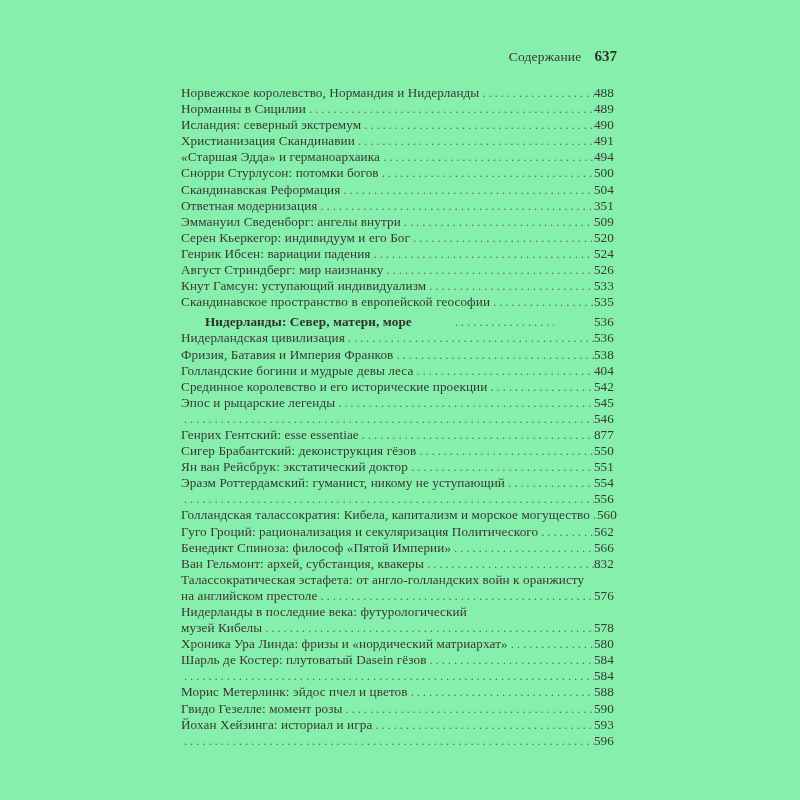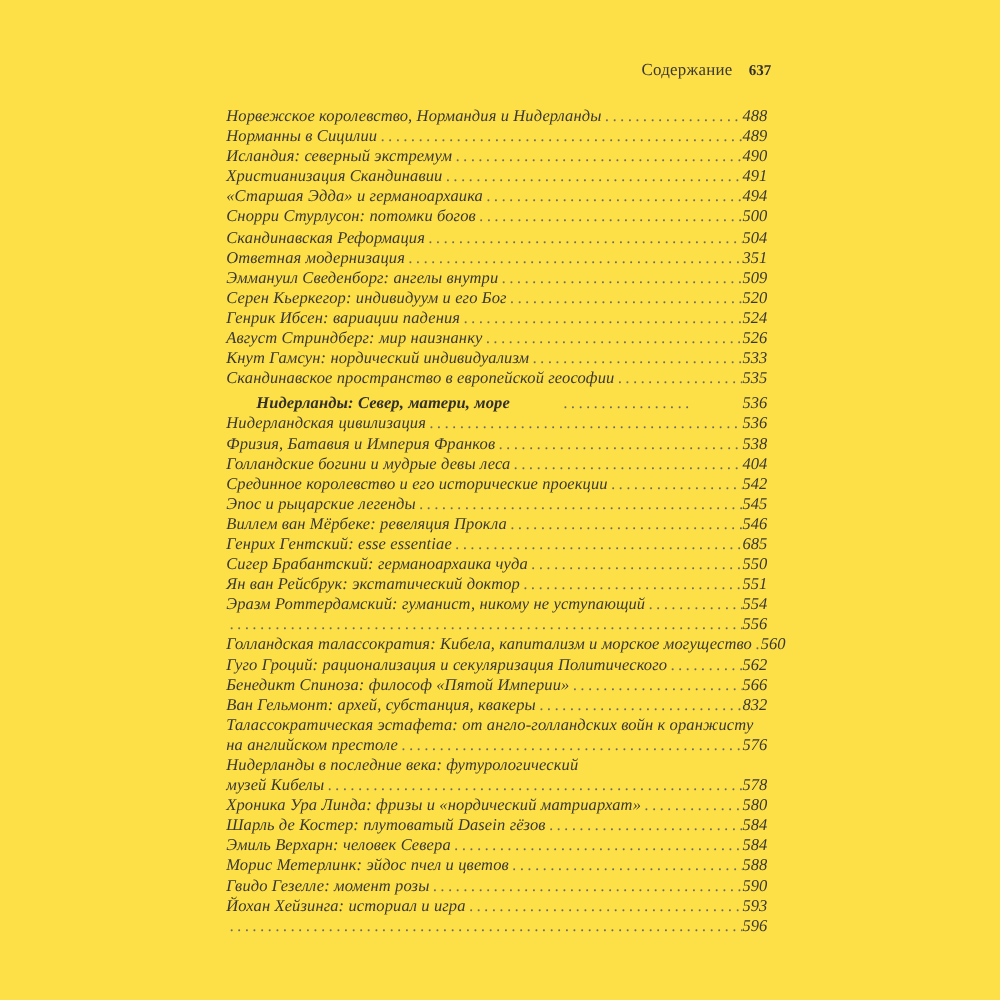--- a/index.html
+++ b/index.html
@@ -8,58 +8,57 @@
     width: 800px;
     height: 800px;
     background: #ffffff;
     overflow: hidden;
     font-family: "Liberation Serif", "DejaVu Serif", serif;
   }
   .page {
     position: relative;
     width: 800px;
     height: 800px;
-    background: #fde047;
+    background: #86efac;
     color: #3b3734;
   }
   
   .running-head {
     position: absolute;
     top: 48px;
     right: 183px;
     display: flex;
     align-items: baseline;
     gap: 13px;
     white-space: nowrap;
   }
   .running-head .head-title {
     font-size: 13.5px;
     letter-spacing: 0.2px;
     color: #3b3734;
   }
   .running-head .head-folio {
-    font-size: 12px;
+    font-size: 15px;
     font-weight: bold;
     color: #322f2c;
   }
   
   .toc {
     position: absolute;
     top: 85px;
     left: 181px;
     width: 437px;
   }
   .toc-row {
     display: flex;
     align-items: baseline;
     line-height: 16.1px;
     height: 16.1px;
     font-size: 13.2px;
     white-space: nowrap;
-    font-style: italic;
   }
   .toc-row .entry-title {
     flex: 0 0 auto;
     color: #3b3734;
     letter-spacing: 0.1px;
   }
   .toc-row.section .entry-title {
     font-weight: bold;
     color: #322f2c;
   }
@@ -151,21 +150,21 @@
         <span class="entry-title">Генрик Ибсен: вариации падения</span>
         <span class="leader">. . . . . . . . . . . . . . . . . . . . . . . . . . . . . . . . . . . . . . . . . . . . . . . . . . . . . . . . . . . . . . . . . . . . . . . . . . . . . . . . . . . . . . . . . .</span>
         <span class="entry-page">524</span>
       </div>
       <div class="toc-row">
         <span class="entry-title">Август Стриндберг: мир наизнанку</span>
         <span class="leader">. . . . . . . . . . . . . . . . . . . . . . . . . . . . . . . . . . . . . . . . . . . . . . . . . . . . . . . . . . . . . . . . . . . . . . . . . . . . . . . . . . . . . . . . . .</span>
         <span class="entry-page">526</span>
       </div>
       <div class="toc-row">
-        <span class="entry-title">Кнут Гамсун: нордический индивидуализм</span>
+        <span class="entry-title">Кнут Гамсун: уступающий индивидуализм</span>
         <span class="leader">. . . . . . . . . . . . . . . . . . . . . . . . . . . . . . . . . . . . . . . . . . . . . . . . . . . . . . . . . . . . . . . . . . . . . . . . . . . . . . . . . . . . . . . . . .</span>
         <span class="entry-page">533</span>
       </div>
       <div class="toc-row">
         <span class="entry-title">Скандинавское пространство в европейской геософии</span>
         <span class="leader">. . . . . . . . . . . . . . . . . . . . . . . . . . . . . . . . . . . . . . . . . . . . . . . . . . . . . . . . . . . . . . . . . . . . . . . . . . . . . . . . . . . . . . . . . .</span>
         <span class="entry-page">535</span>
       </div>
       <div class="toc-row section">
         <span class="entry-title">Нидерланды: Север, матери, море</span>
@@ -191,31 +190,30 @@
         <span class="entry-title">Срединное королевство и его исторические проекции</span>
         <span class="leader">. . . . . . . . . . . . . . . . . . . . . . . . . . . . . . . . . . . . . . . . . . . . . . . . . . . . . . . . . . . . . . . . . . . . . . . . . . . . . . . . . . . . . . . . . .</span>
         <span class="entry-page">542</span>
       </div>
       <div class="toc-row">
         <span class="entry-title">Эпос и рыцарские легенды</span>
         <span class="leader">. . . . . . . . . . . . . . . . . . . . . . . . . . . . . . . . . . . . . . . . . . . . . . . . . . . . . . . . . . . . . . . . . . . . . . . . . . . . . . . . . . . . . . . . . .</span>
         <span class="entry-page">545</span>
       </div>
       <div class="toc-row">
-        <span class="entry-title">Виллем ван Мёрбеке: ревеляция Прокла</span>
         <span class="leader">. . . . . . . . . . . . . . . . . . . . . . . . . . . . . . . . . . . . . . . . . . . . . . . . . . . . . . . . . . . . . . . . . . . . . . . . . . . . . . . . . . . . . . . . . .</span>
         <span class="entry-page">546</span>
       </div>
       <div class="toc-row">
         <span class="entry-title">Генрих Гентский: esse essentiae</span>
         <span class="leader">. . . . . . . . . . . . . . . . . . . . . . . . . . . . . . . . . . . . . . . . . . . . . . . . . . . . . . . . . . . . . . . . . . . . . . . . . . . . . . . . . . . . . . . . . .</span>
-        <span class="entry-page">685</span>
-      </div>
-      <div class="toc-row">
-        <span class="entry-title">Сигер Брабантский: германоархаика чуда</span>
+        <span class="entry-page">877</span>
+      </div>
+      <div class="toc-row">
+        <span class="entry-title">Сигер Брабантский: деконструкция гёзов</span>
         <span class="leader">. . . . . . . . . . . . . . . . . . . . . . . . . . . . . . . . . . . . . . . . . . . . . . . . . . . . . . . . . . . . . . . . . . . . . . . . . . . . . . . . . . . . . . . . . .</span>
         <span class="entry-page">550</span>
       </div>
       <div class="toc-row">
         <span class="entry-title">Ян ван Рейсбрук: экстатический доктор</span>
         <span class="leader">. . . . . . . . . . . . . . . . . . . . . . . . . . . . . . . . . . . . . . . . . . . . . . . . . . . . . . . . . . . . . . . . . . . . . . . . . . . . . . . . . . . . . . . . . .</span>
         <span class="entry-page">551</span>
       </div>
       <div class="toc-row">
         <span class="entry-title">Эразм Роттердамский: гуманист, никому не уступающий</span>
@@ -266,21 +264,20 @@
         <span class="entry-title">Хроника Ура Линда: фризы и «нордический матриархат»</span>
         <span class="leader">. . . . . . . . . . . . . . . . . . . . . . . . . . . . . . . . . . . . . . . . . . . . . . . . . . . . . . . . . . . . . . . . . . . . . . . . . . . . . . . . . . . . . . . . . .</span>
         <span class="entry-page">580</span>
       </div>
       <div class="toc-row">
         <span class="entry-title">Шарль де Костер: плутоватый Dasein гёзов</span>
         <span class="leader">. . . . . . . . . . . . . . . . . . . . . . . . . . . . . . . . . . . . . . . . . . . . . . . . . . . . . . . . . . . . . . . . . . . . . . . . . . . . . . . . . . . . . . . . . .</span>
         <span class="entry-page">584</span>
       </div>
       <div class="toc-row">
-        <span class="entry-title">Эмиль Верхарн: человек Севера</span>
         <span class="leader">. . . . . . . . . . . . . . . . . . . . . . . . . . . . . . . . . . . . . . . . . . . . . . . . . . . . . . . . . . . . . . . . . . . . . . . . . . . . . . . . . . . . . . . . . .</span>
         <span class="entry-page">584</span>
       </div>
       <div class="toc-row">
         <span class="entry-title">Морис Метерлинк: эйдос пчел и цветов</span>
         <span class="leader">. . . . . . . . . . . . . . . . . . . . . . . . . . . . . . . . . . . . . . . . . . . . . . . . . . . . . . . . . . . . . . . . . . . . . . . . . . . . . . . . . . . . . . . . . .</span>
         <span class="entry-page">588</span>
       </div>
       <div class="toc-row">
         <span class="entry-title">Гвидо Гезелле: момент розы</span>

